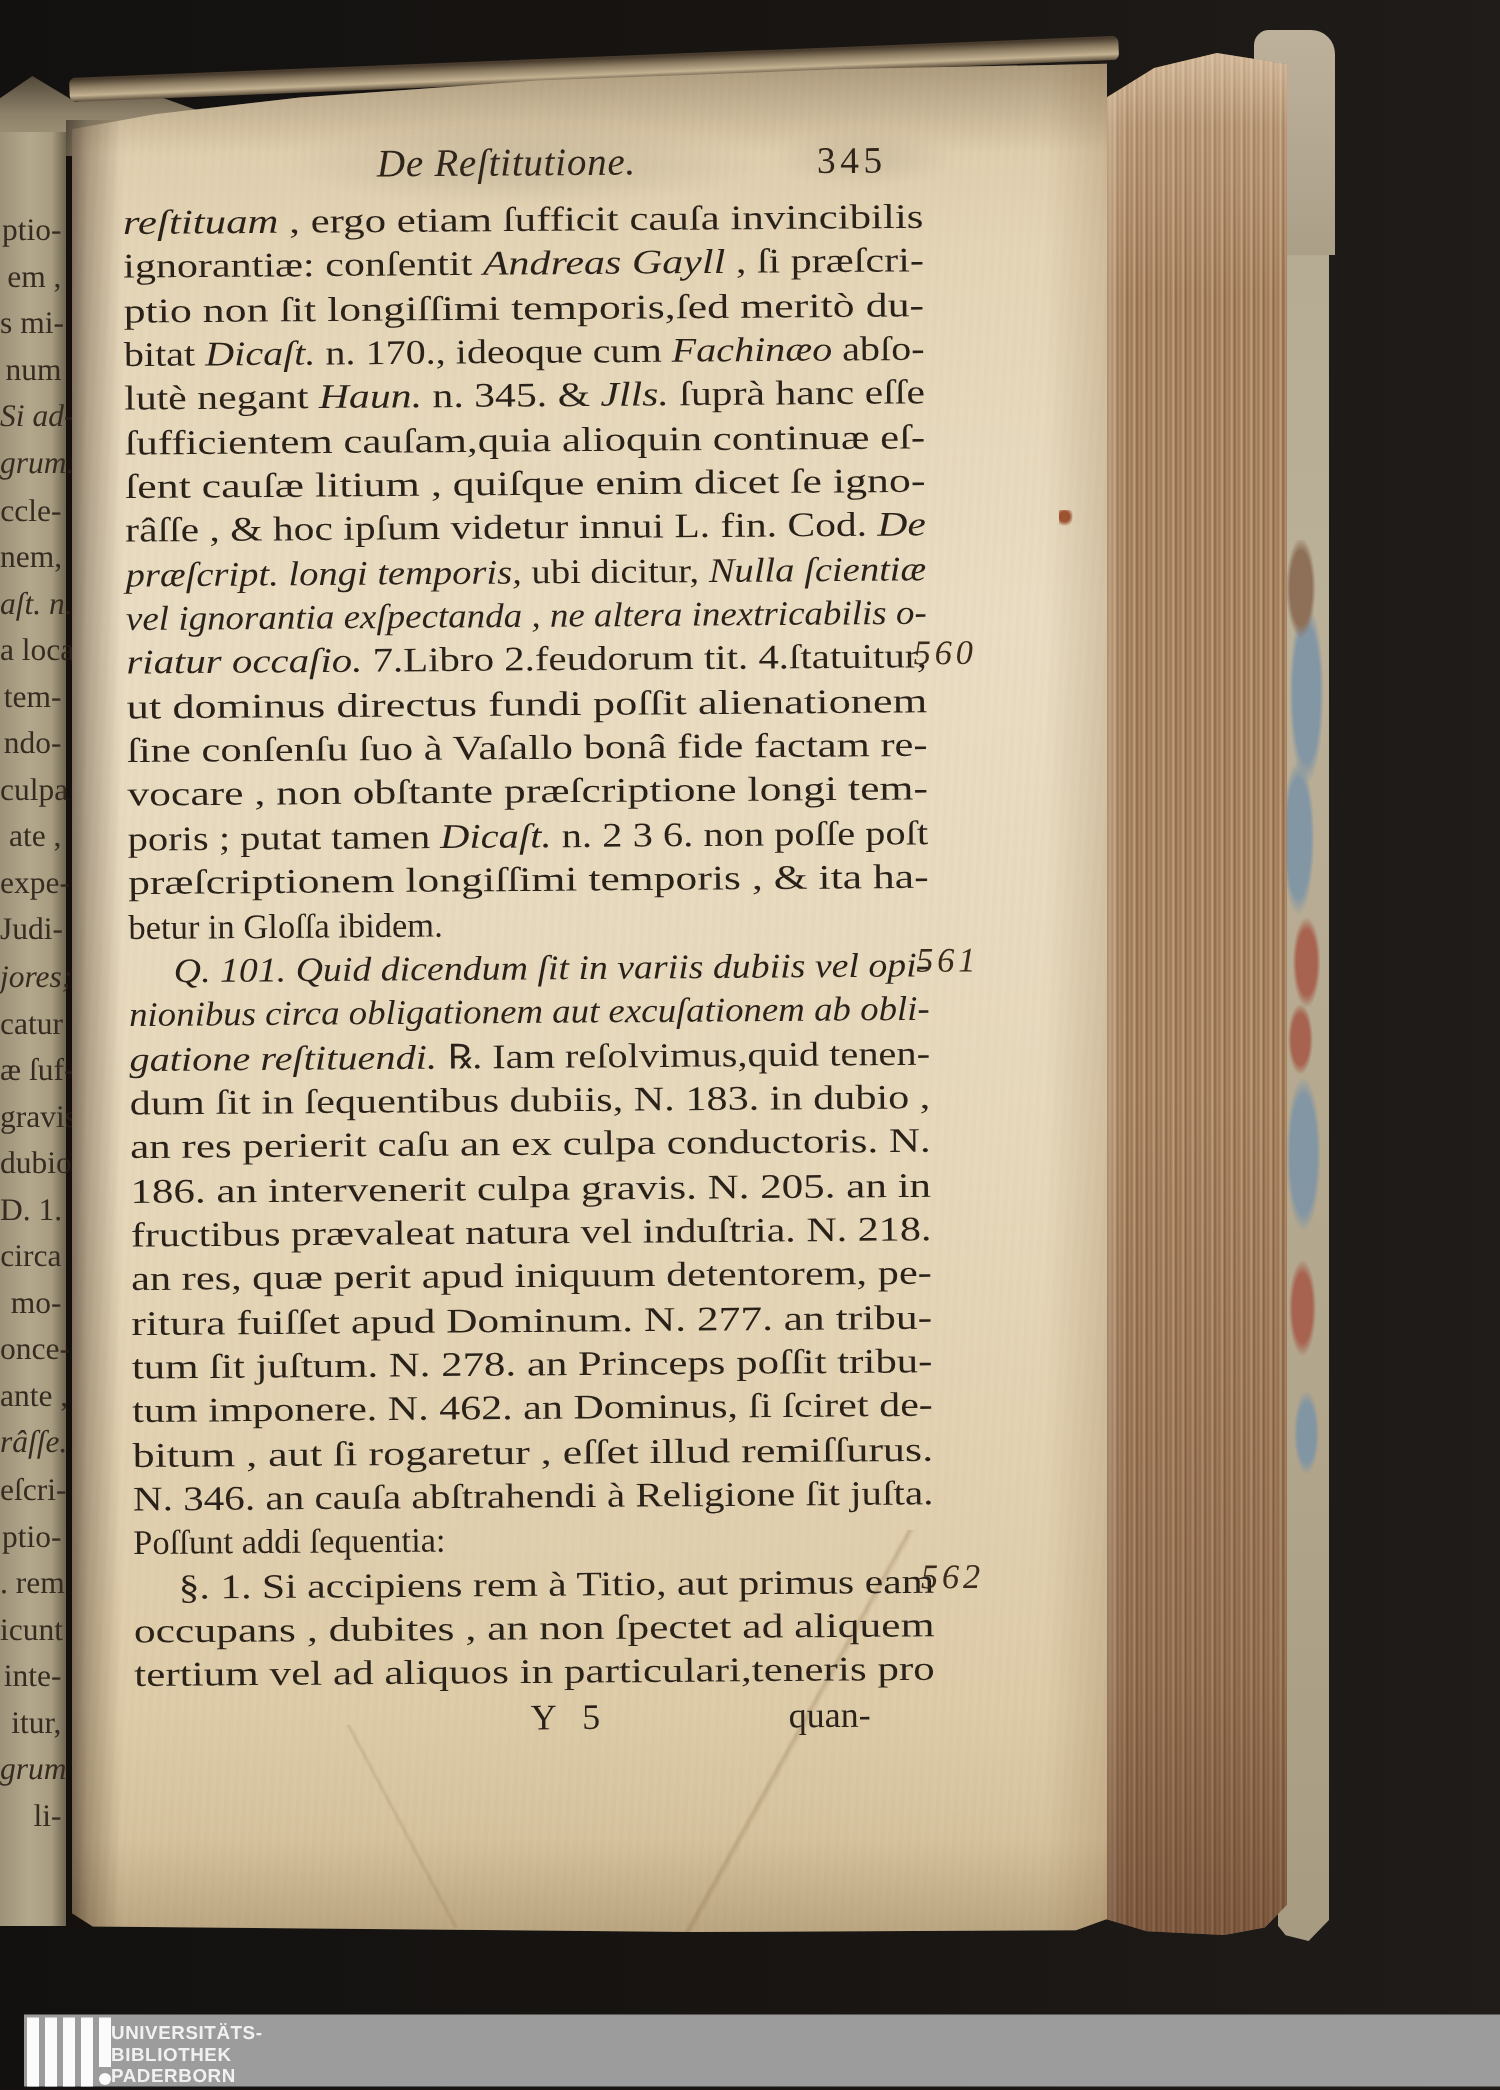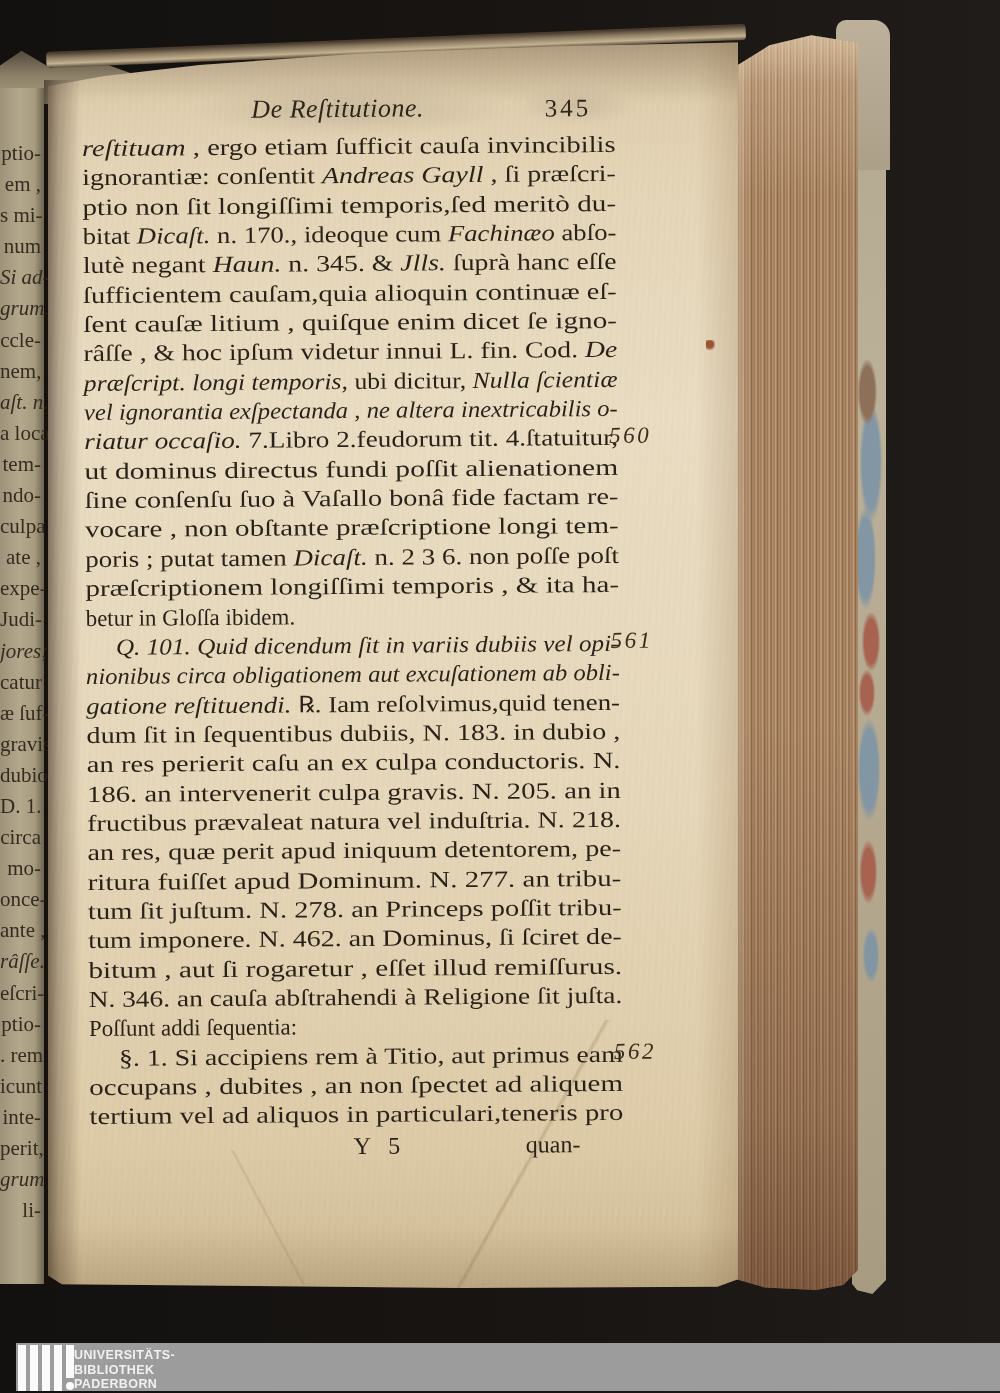--- a/index.html
+++ b/index.html
@@ -139,21 +139,21 @@
         <div class="frag">circa</div>
         <div class="frag">mo-</div>
         <div class="frag">once-</div>
         <div class="frag">ante ,</div>
         <div class="frag it">râſſe.</div>
         <div class="frag">eſcri-</div>
         <div class="frag">ptio-</div>
         <div class="frag">. rem</div>
         <div class="frag">icunt</div>
         <div class="frag">inte-</div>
-        <div class="frag">perit,</div>
+        <div class="frag">itur,</div>
         <div class="frag it">grum</div>
         <div class="frag">li-</div>
       </div>
   </div>
 
   <div class="cover-strip">
     <div class="marble"></div>
   </div>
   <div class="cover-corner"></div>
   <div class="fore-edge"></div>

